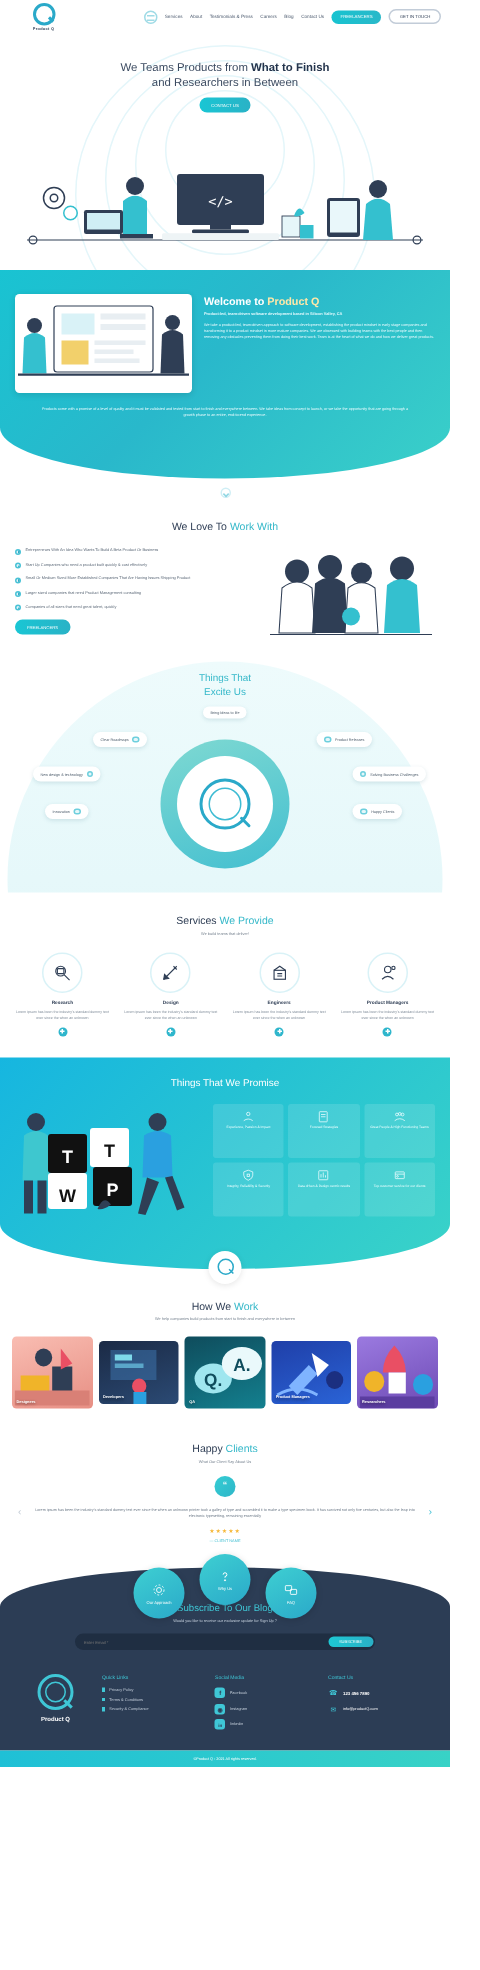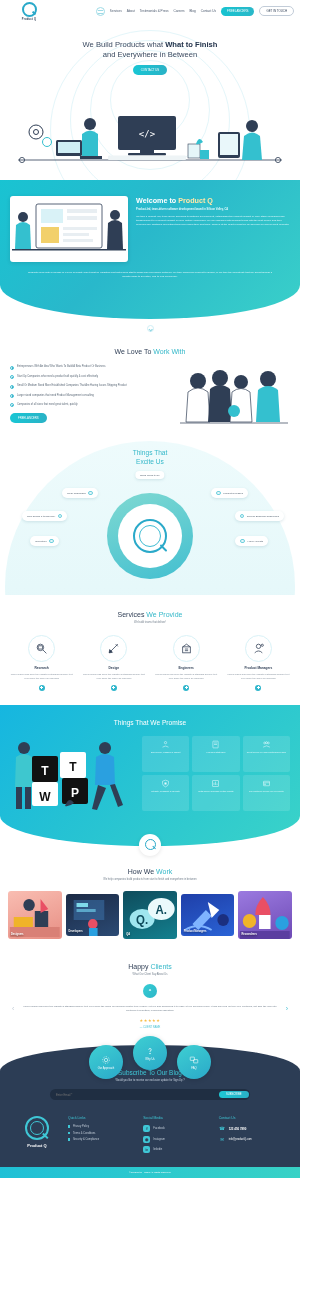--- a/index.html
+++ b/index.html
@@ -171,22 +171,22 @@
   </div>
 
   <div class="hero">
     <div class="arcs">
       <div class="arc" style="width:80px;height:80px;top:30px;"></div>
       <div class="arc" style="width:120px;height:120px;top:20px;"></div>
       <div class="arc" style="width:160px;height:160px;top:10px;"></div>
       <div class="arc" style="width:200px;height:200px;top:0px;"></div>
     </div>
     <div class="hero-h1">
-      <span>We Build Products what </span><b>What to Finish</b><br>
-      <span>and Everywhere in Between</span>
+      <span>We Teams Products from </span><b>What to Finish</b><br>
+      <span>and Researchers in Between</span>
     </div>
     <button class="hero-cta">CONTACT US</button>
 
     <div class="hero-art">
       
       <svg width="300" height="88" viewBox="0 0 300 88">
 
         <line x1="18" y1="72" x2="282" y2="72" stroke="#2f3e55" stroke-width="0.8"></line>
         <circle cx="22" cy="72" r="2.6" fill="none" stroke="#2f3e55" stroke-width="0.8"></circle>
         <circle cx="278" cy="72" r="2.6" fill="none" stroke="#2f3e55" stroke-width="0.8"></circle>

